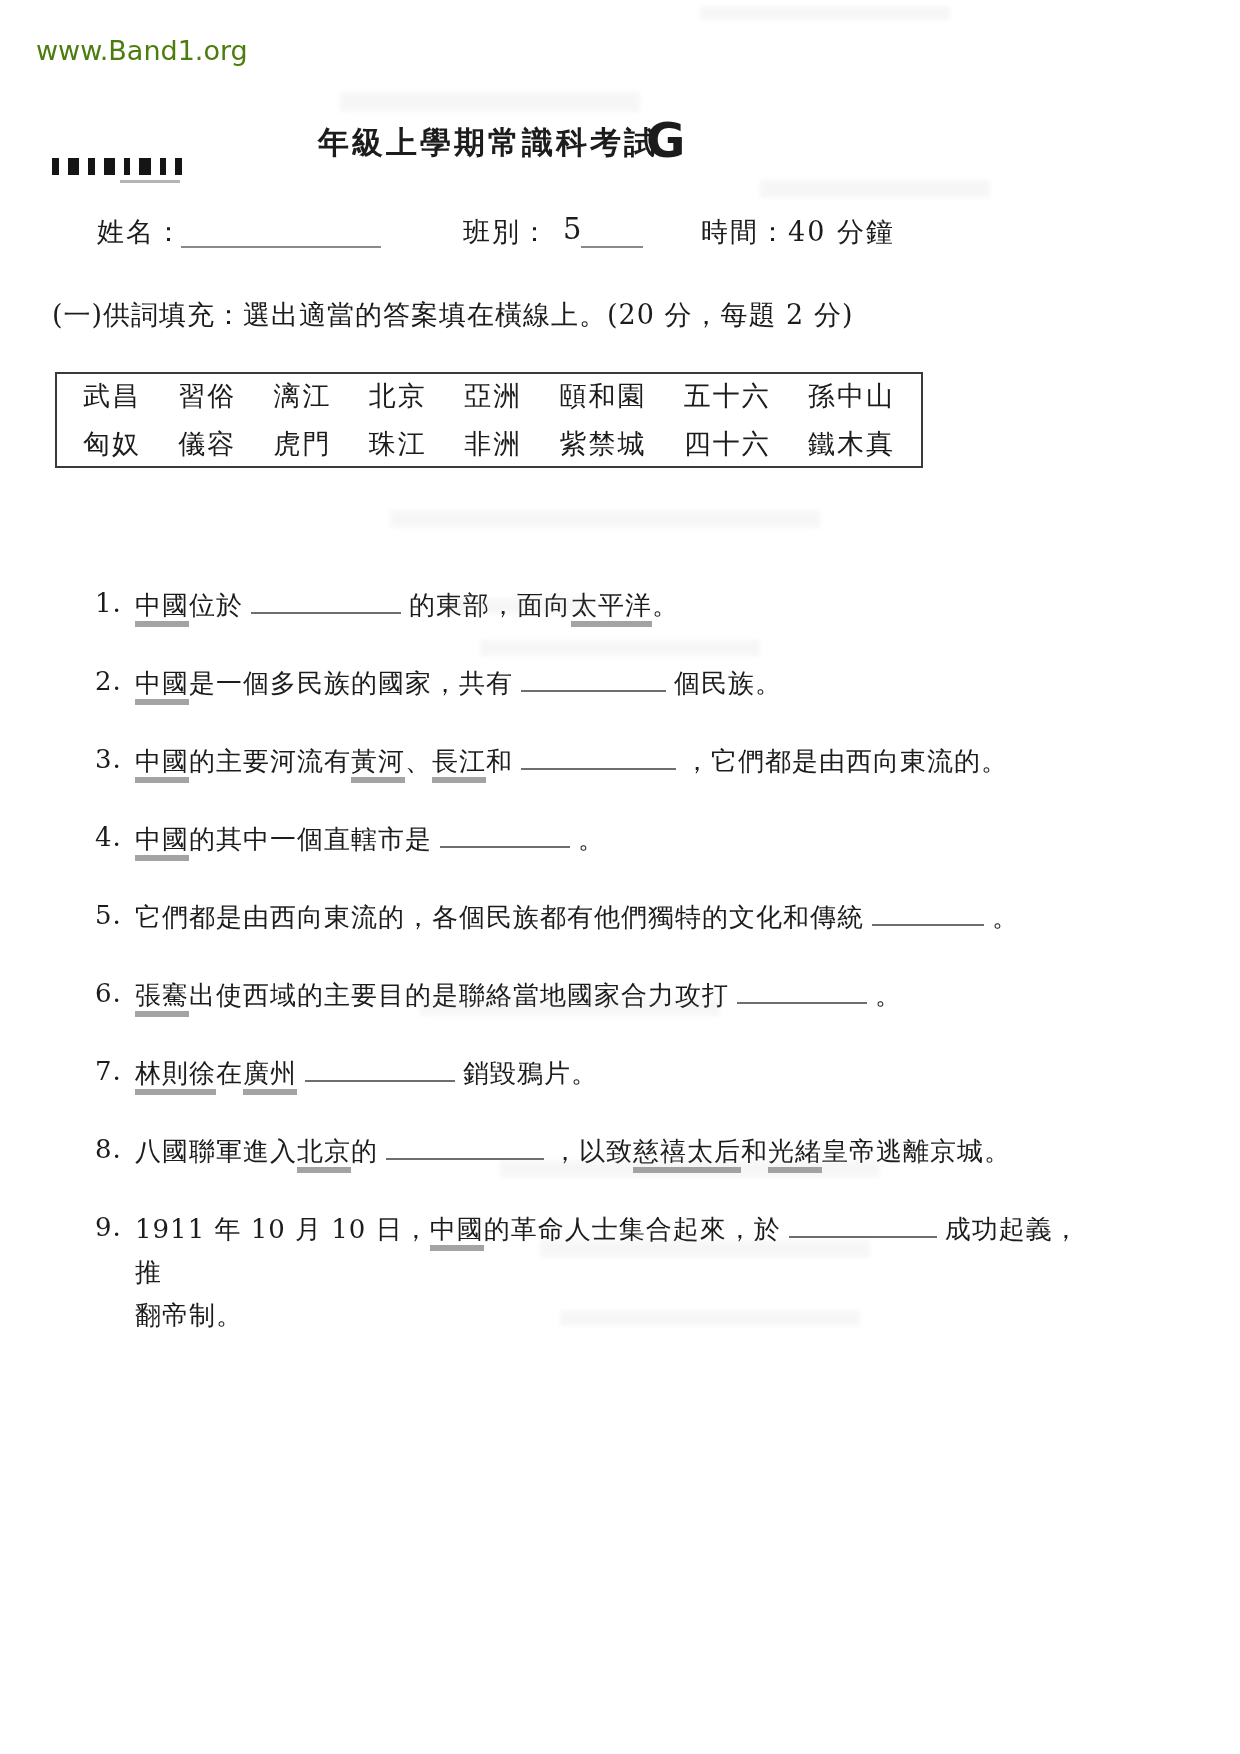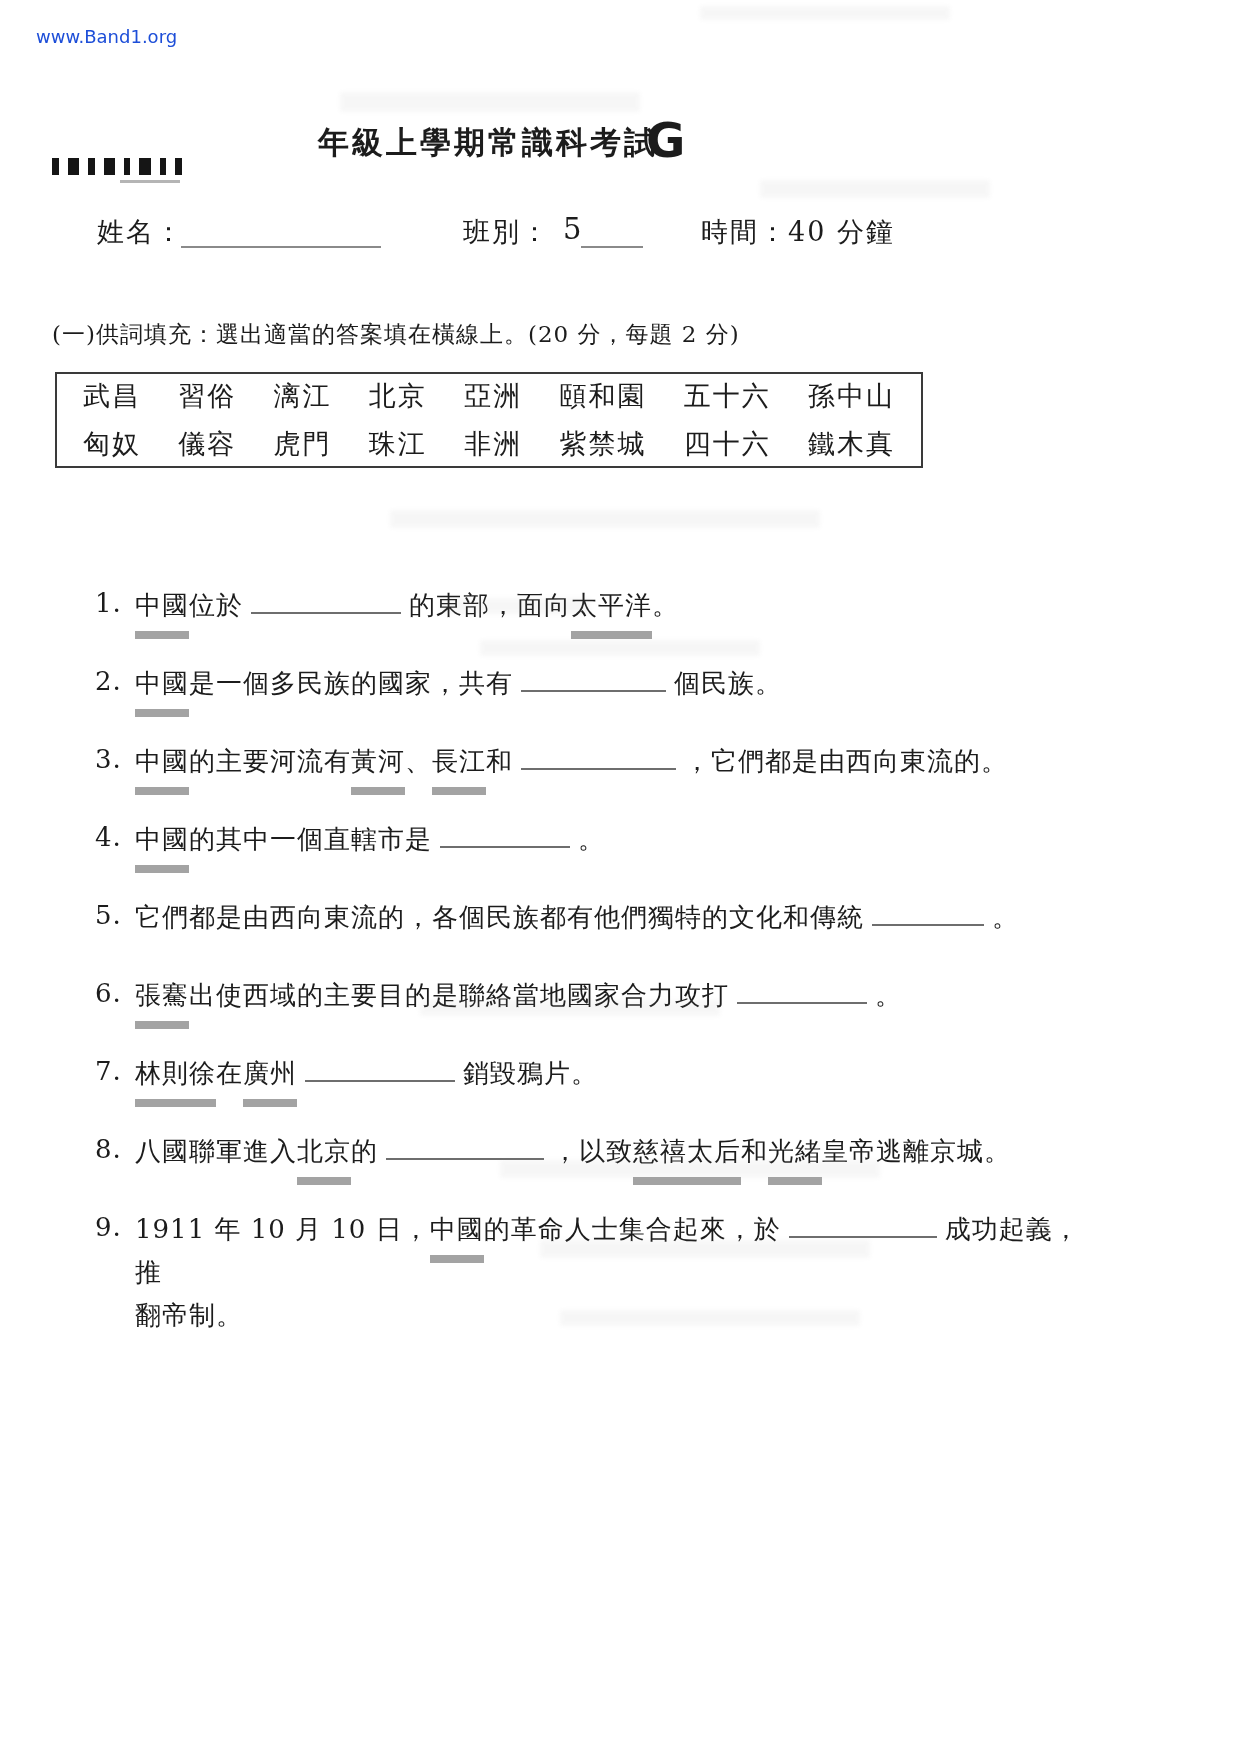--- a/index.html
+++ b/index.html
@@ -4,21 +4,21 @@
 <style>
   html,body{margin:0;padding:0;}
   body{
     width:1240px;height:1754px;position:relative;background:#ffffff;
     font-family:"DejaVu Serif","Liberation Serif",serif;
     color:#1c1c1c;overflow:hidden;
   }
   .abs{position:absolute;}
   
   .watermark{
-    left:36px;top:26px;font-size:18px;color:#1d4ed8;
+    left:36px;top:35px;font-size:27px;color:#4d7c0f;
     font-family:"DejaVu Sans","Liberation Sans",sans-serif;
   }
   
   .exam-title{left:318px;top:122px;font-size:31px;letter-spacing:3px;font-weight:bold;}
   .version-letter{left:646px;top:112px;font-size:48px;font-weight:bold;
     font-family:"DejaVu Sans","Liberation Sans",sans-serif;}
   
   .frag{left:52px;top:158px;width:130px;height:24px;display:flex;align-items:flex-start;gap:9px;}
   .frag i{display:block;background:#151515;height:17px;width:9px;}
   .frag i.w{width:15px;}
@@ -26,35 +26,35 @@
   
   .hdr-row{left:0;top:214px;width:1240px;height:40px;font-size:27px;margin-left:33px;}
   .hdr-row .lbl{position:absolute;letter-spacing:2px;}
   .name-label{left:64px;}
   .name-line{position:absolute;left:148px;top:32px;width:200px;height:2px;background:#8a8a8a;}
   .class-label{left:430px;}
   .class-value{position:absolute;left:530px;top:-2px;font-size:29px;}
   .class-line{position:absolute;left:548px;top:32px;width:62px;height:2px;background:#8a8a8a;}
   .time-label{left:668px;}
   
-  .section-heading{left:52px;top:319px;font-size:23px;letter-spacing:1px;}
+  .section-heading{left:52px;top:297px;font-size:27px;letter-spacing:1px;}
   
   .word-bank{
     left:55px;top:372px;width:868px;height:96px;border:2px solid #3a3a3a;
     display:grid;grid-template-columns:repeat(8,auto);justify-content:space-between;
     align-content:center;row-gap:12px;padding:0 26px;box-sizing:border-box;
     font-size:27px;letter-spacing:2px;
   }
   .word-bank span{white-space:nowrap;}
   
   .questions{left:95px;top:582px;width:1010px;font-size:26px;letter-spacing:1px;}
   .q{display:flex;margin-bottom:33px;line-height:43px;}
   .q-num{flex:0 0 40px;}
   .q-body{flex:1;}
-  .uterm{border-bottom:8px solid #a3a3a3;padding-bottom:11px;}
+  .uterm{border-bottom:6px solid #a3a3a3;padding-bottom:1px;}
   .blank{display:inline-block;border-bottom:2px solid #6e6e6e;height:30px;
     vertical-align:baseline;margin:0 8px;}
   
   .ghost{position:absolute;background:#9a9a9a;opacity:0.08;filter:blur(2px);border-radius:3px;}
 </style>
 </head>
 <body>
 
 <div class="abs watermark">www.Band1.org</div>
 

